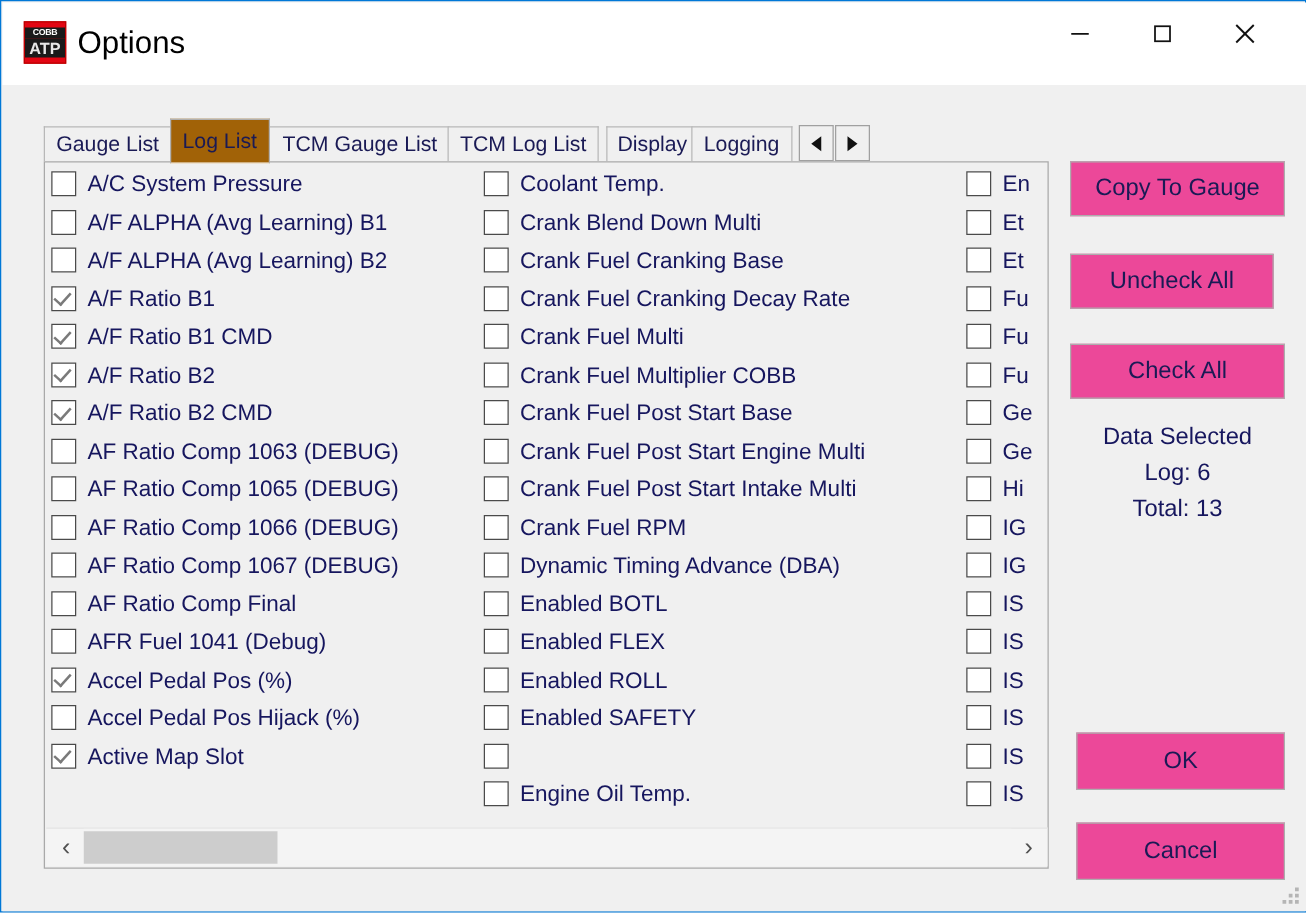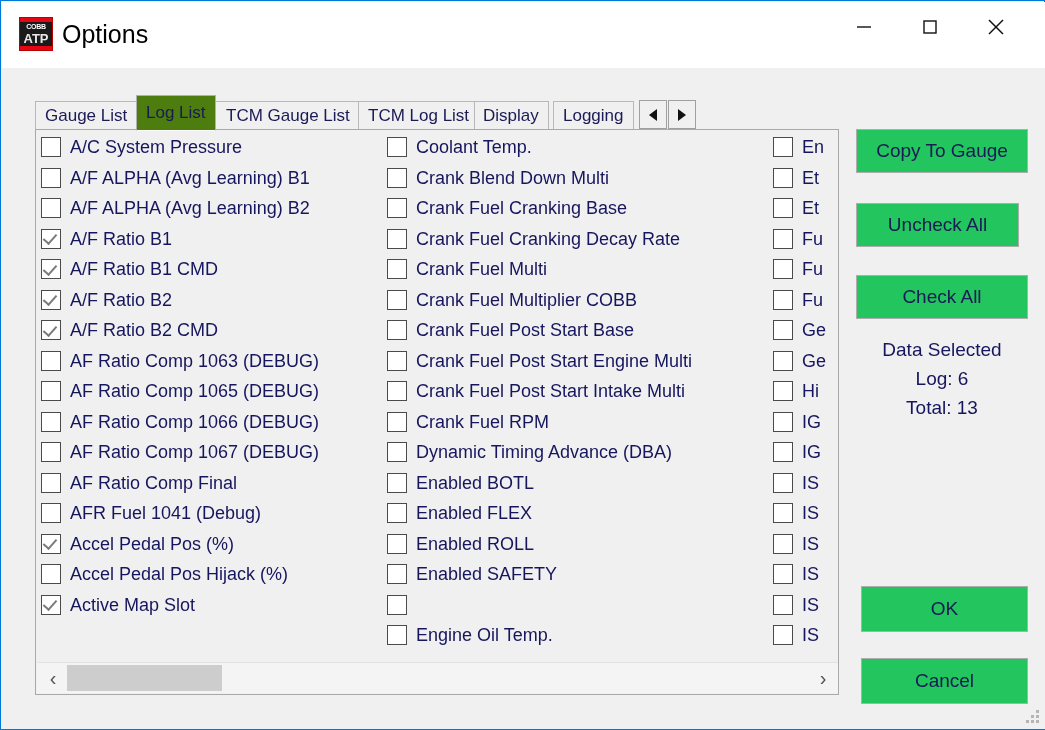--- a/index.html
+++ b/index.html
@@ -69,21 +69,21 @@
     background:#f0f0f0;
     border:1px solid #b8b8b8;
     border-bottom:none;
     display:flex;align-items:center;justify-content:center;
     font-size:17px;color:#1a1a55;
     padding:0 9px;
     white-space:nowrap;
   }
   .tab.selected{
     top:0;height:36px;
-    background:#4d7c0f;
+    background:#a16207;
     border:1px solid #b0b0b0;
     border-bottom:1px solid #ffffff;
     color:#1a1a55;
     z-index:5;
   }
   .spinbtn{
     position:absolute;top:5px;width:28px;height:29px;
     box-sizing:border-box;
     background:#f0f0f0;
     border:1px solid #a0a0a0;
@@ -158,21 +158,21 @@
   }
   .hs-thumb{
     position:absolute;left:0;top:2px;width:155px;height:26px;
     background:#cdcdcd;
   }
 
   
   .btn{
     position:absolute;
     box-sizing:border-box;
-    background:#22c55e;
+    background:#ec4899;
     border:1px solid #adadad;
     font-size:19px;color:#1a1a55;
     font-family:"Liberation Sans", sans-serif;
     display:flex;align-items:center;justify-content:center;
     padding:0;
     cursor:default;
   }
   #btn-copy{left:854px;top:61px;width:172px;height:44px;}
   #btn-uncheck{left:854px;top:135px;width:163px;height:44px;}
   #btn-checkall{left:854px;top:207px;width:172px;height:44px;}
@@ -238,21 +238,21 @@
       </div>
       <div class="tab selected" id="tab-1" style="left: 101px;">
         <span>Log List</span>
       </div>
       <div class="tab" id="tab-2" style="left: 180px; padding-left: 10px;">
         <span>TCM Gauge List</span>
       </div>
       <div class="tab" id="tab-3" style="left: 323px;">
         <span>TCM Log List</span>
       </div>
-      <div class="tab" id="tab-4" style="left: 439px; padding-left: 8px;">
+      <div class="tab" id="tab-4" style="left: 450px; padding-left: 8px;">
         <span>Display</span>
       </div>
       <div class="tab" id="tab-5" style="left: 518px;">
         <span>Logging</span>
       </div>
       <div class="spinbtn" id="spin-prev" style="left: 604px;">
         <span class="tri tri-left"></span>
       </div>
       <div class="spinbtn" id="spin-next" style="left: 633px;">
         <span class="tri tri-right"></span>

